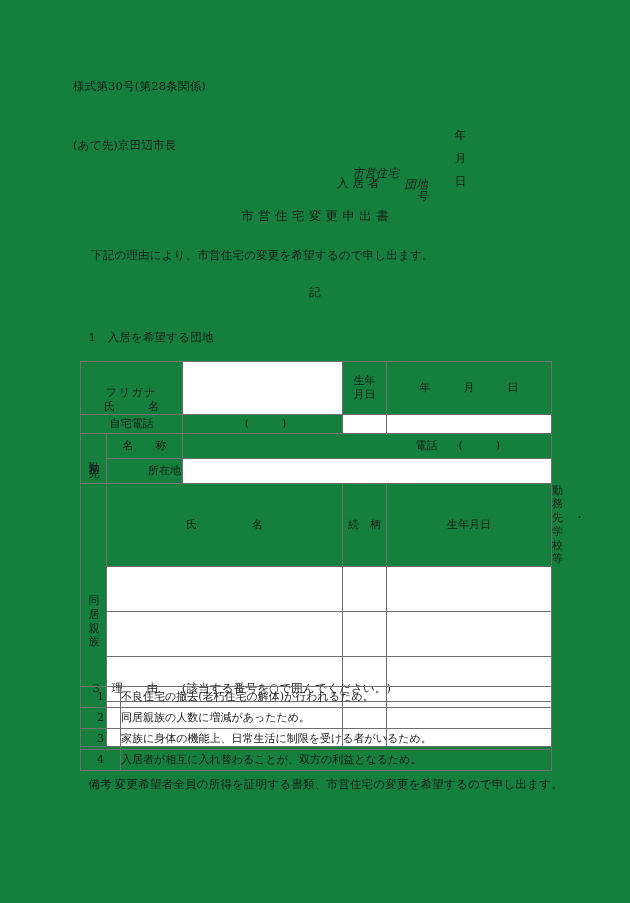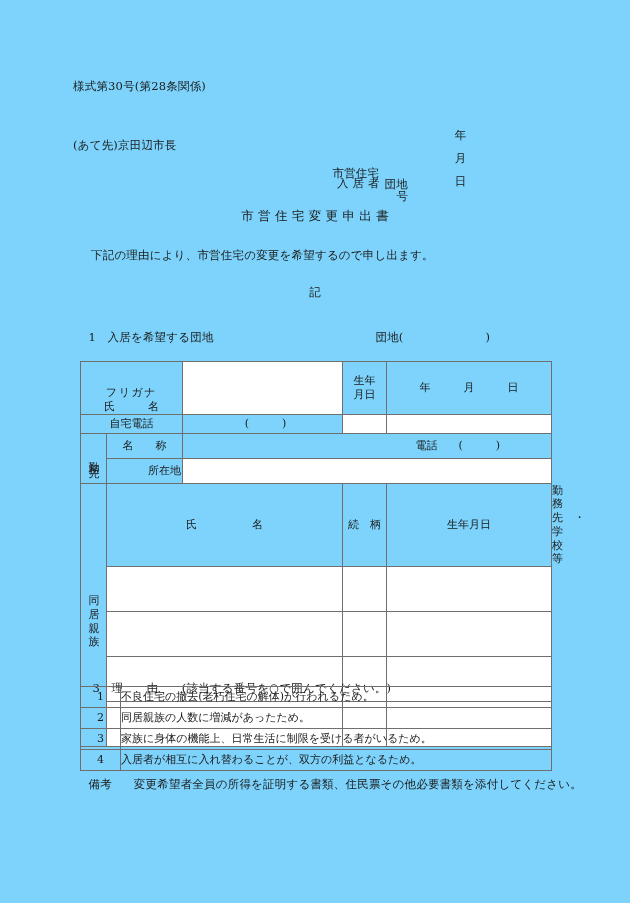--- a/index.html
+++ b/index.html
@@ -8,21 +8,21 @@
     background: #ffffff;
   }
   body {
     font-family: "DejaVu Serif", "Liberation Serif", serif;
     color: #1b1b1b;
   }
   #page {
     position: relative;
     width: 630px;
     height: 903px;
-    background: #7dd3fc;
+    background: #15803d;
     overflow: hidden;
   }
   .abs { position: absolute; }
 
   
   .t {
     font-size: 11.5px;
     line-height: 1.0;
     white-space: pre;
     letter-spacing: 0.2px;
@@ -34,21 +34,21 @@
 
   
   #date-line { left: 440px; top: 118px; letter-spacing: 0px; }
   #date-line span { display: inline-block; }
   .date-gap { width: 34px; }
 
   
   #addressee { left: 73px; top: 140px; }
 
   
-  #applicant-housing { left: 317px; top: 156px; }
+  #applicant-housing { left: 337px; top: 156px; font-style: italic; }
   #applicant-housing .lbl-danchi { margin-left: 52px; }
   #applicant-housing .lbl-no { margin-left: 64px; }
   #applicant-resident { left: 337px; top: 178px; }
 
   
   #doc-title {
     left: 0; top: 210px; width: 630px;
     text-align: center;
     font-size: 12.5px;
   }
@@ -112,21 +112,21 @@
     border: 1px solid #6f6f6f;
     padding: 1px 0 2px 0;
     font-size: 11px;
     line-height: 1.2;
     height: 17px;
   }
   #reason-table td.num { text-align: center; width: 40px; }
   #reason-table td.txt { text-align: left; }
 
   #remarks { left: 73px; top: 767px; }
-  #remarks .remarks-label { margin-right: 22px; }
+  #remarks .remarks-label { margin-right: 3px; }
 </style>
 </head>
 <body>
 
 <div id="page">
 
   <div class="abs t" id="form-number">様式第30号(第28条関係)</div>
 
   <div class="abs t" id="date-line">
     <span>年</span>
@@ -147,23 +147,20 @@
   <div class="abs t" id="applicant-resident">入 居 者</div>
 
   <div class="abs t" id="doc-title">市 営 住 宅 変 更 申 出 書</div>
 
   <div class="abs t" id="intro">下記の理由により、市営住宅の変更を希望するので申し出ます。</div>
 
   <div class="abs t" id="ki-mark">記</div>
 
   <div class="abs t" id="item1-label">
     <span>1</span><span>&nbsp;&nbsp;&nbsp;</span><span>入居を希望する団地</span>
-  </div>
-  <div class="abs t" id="item1-value">
-    <span>団地(</span><span class="paren-close">)</span>
   </div>
 
 
   <table class="abs" id="main-table">
     <colgroup>
       <col style="width:26px">
       <col style="width:76px">
       <col style="width:160px">
       <col style="width:44px">
       <col style="width:165px">
@@ -282,16 +279,16 @@
         <td class="txt">家族に身体の機能上、日常生活に制限を受ける者がいるため。</td>
       </tr>
       <tr>
         <td class="num">4</td>
         <td class="txt">入居者が相互に入れ替わることが、双方の利益となるため。</td>
       </tr>
     </tbody>
   </table>
 
   <div class="abs t" id="remarks">
-    <span class="remarks-label">備考</span><span>変更希望者全員の所得を証明する書類、住民票その他必要書類を添付してください。</span>
+    <span class="remarks-label">備考</span><span>変更希望者全員の所得を証明する書類、市営住宅の変更を希望するので申し出ます。</span>
   </div>
 
 </div>
 
 </body></html>

